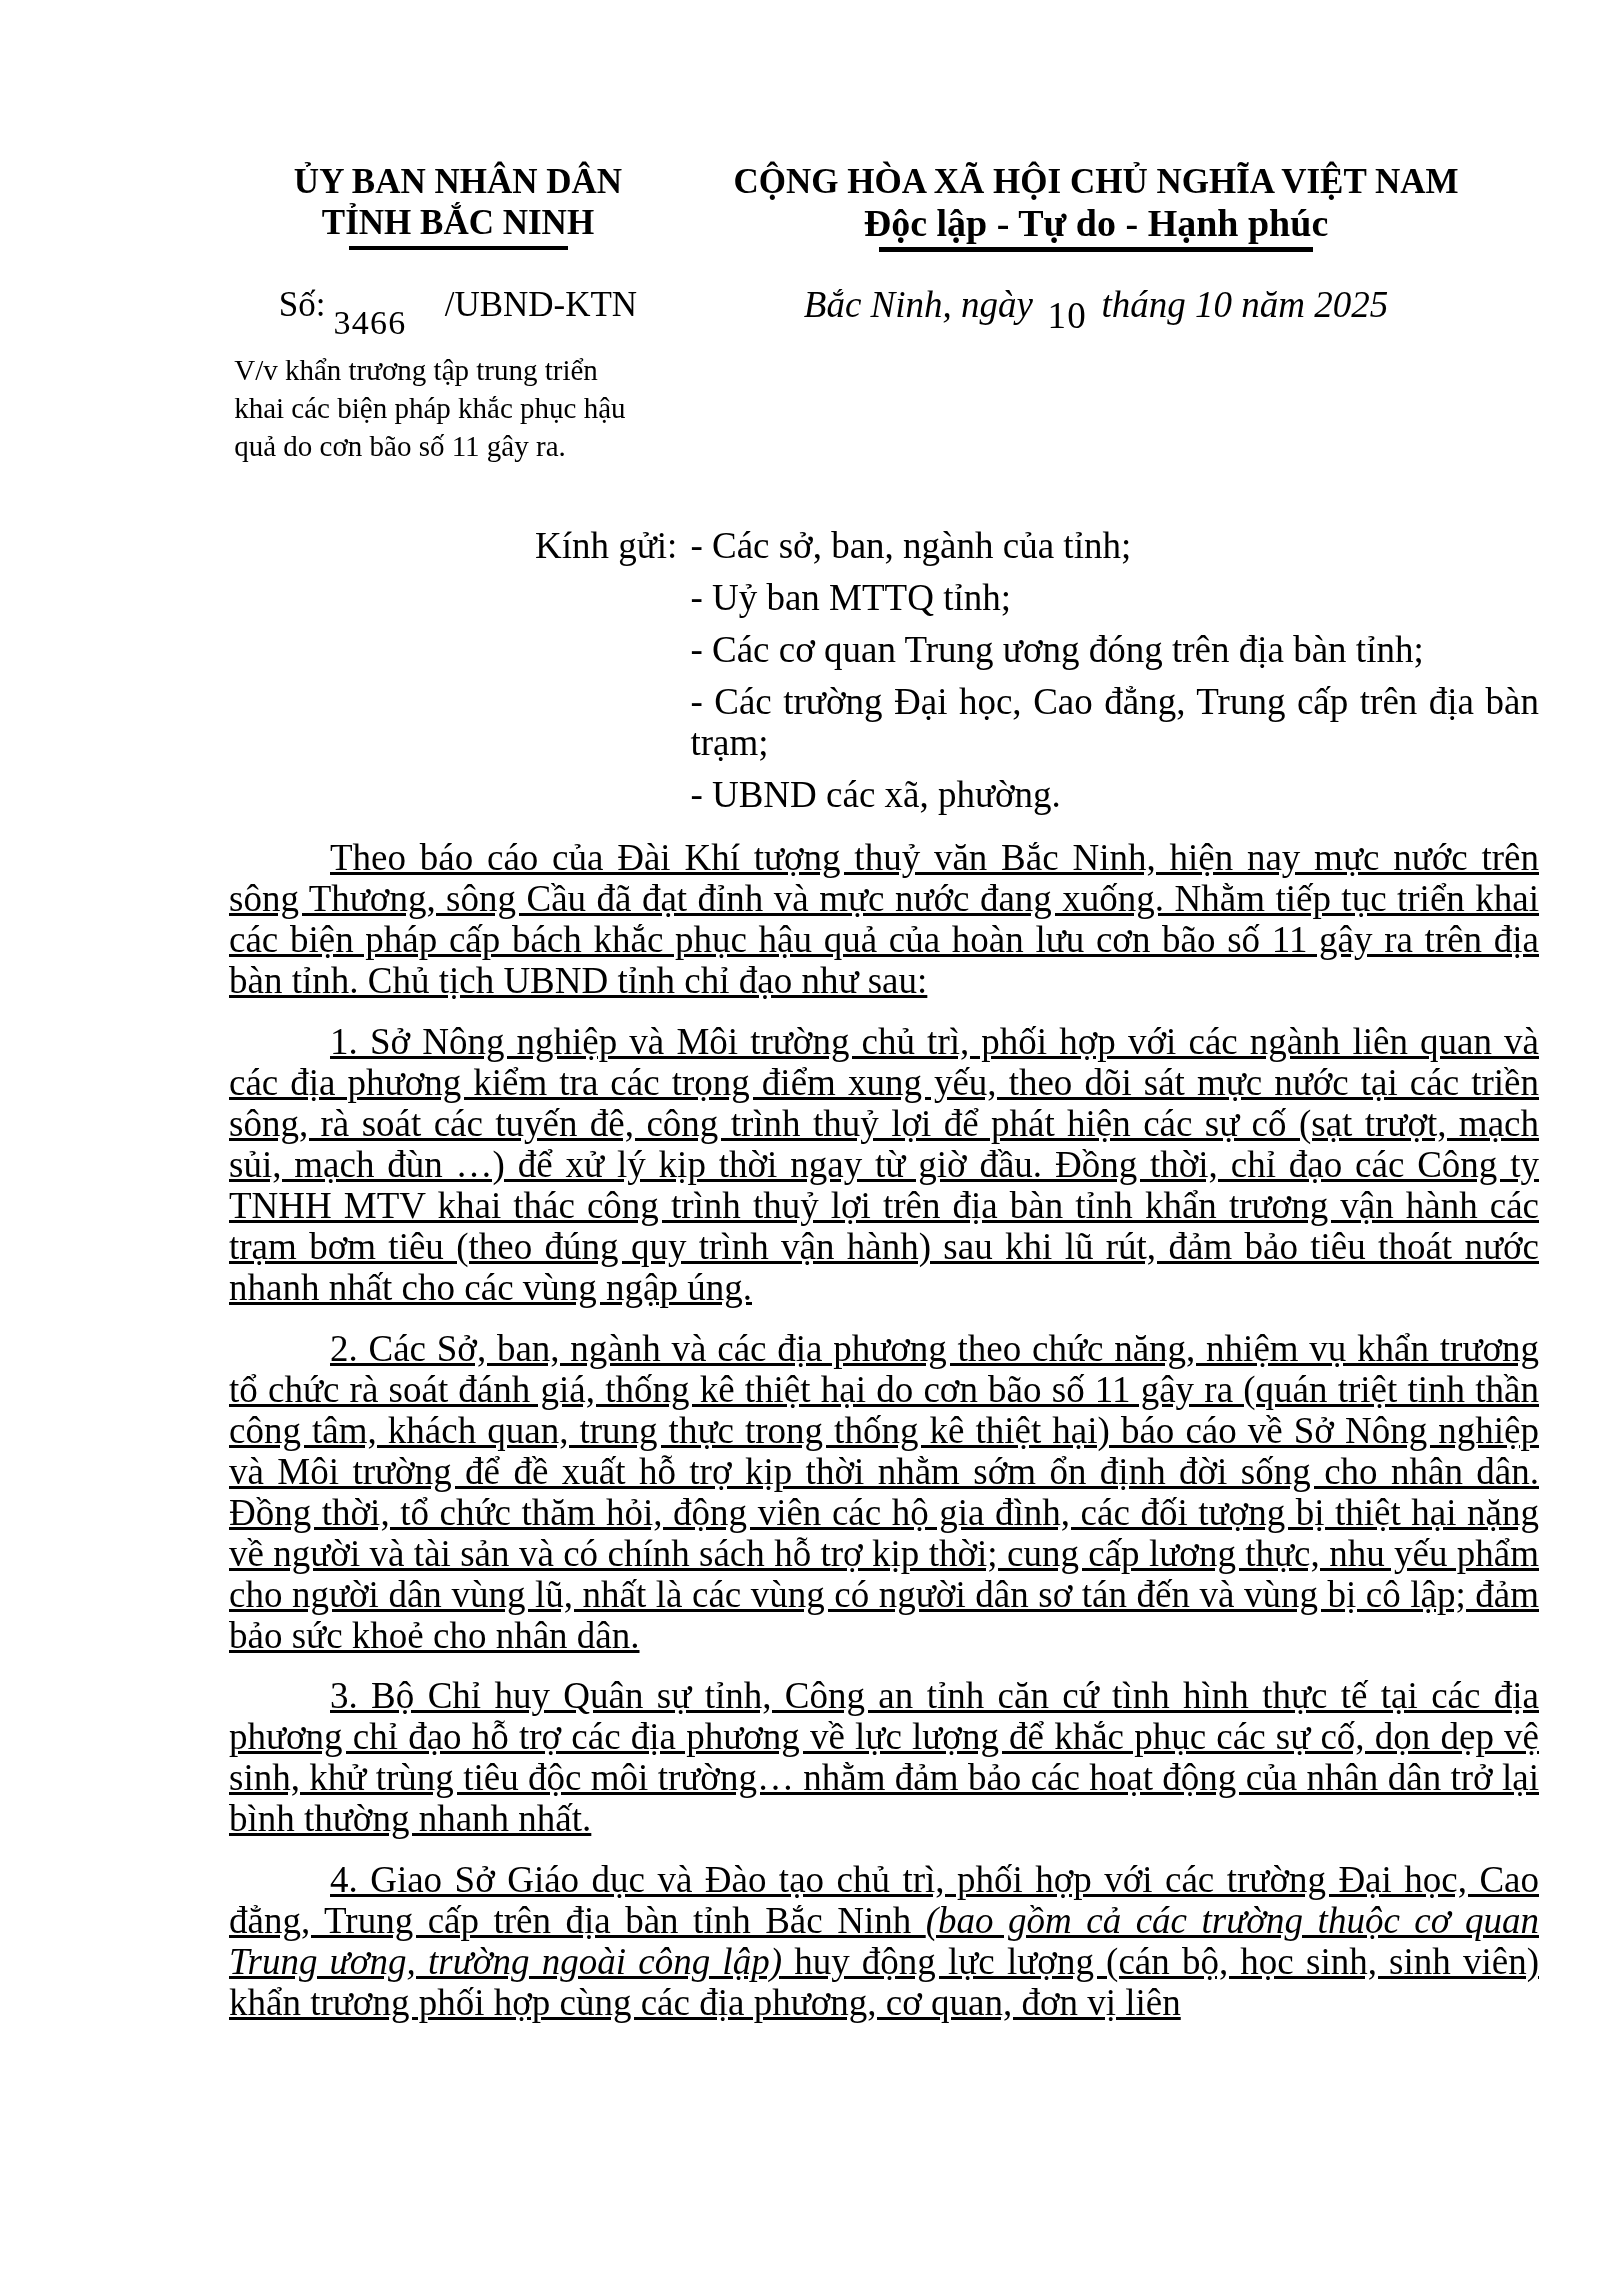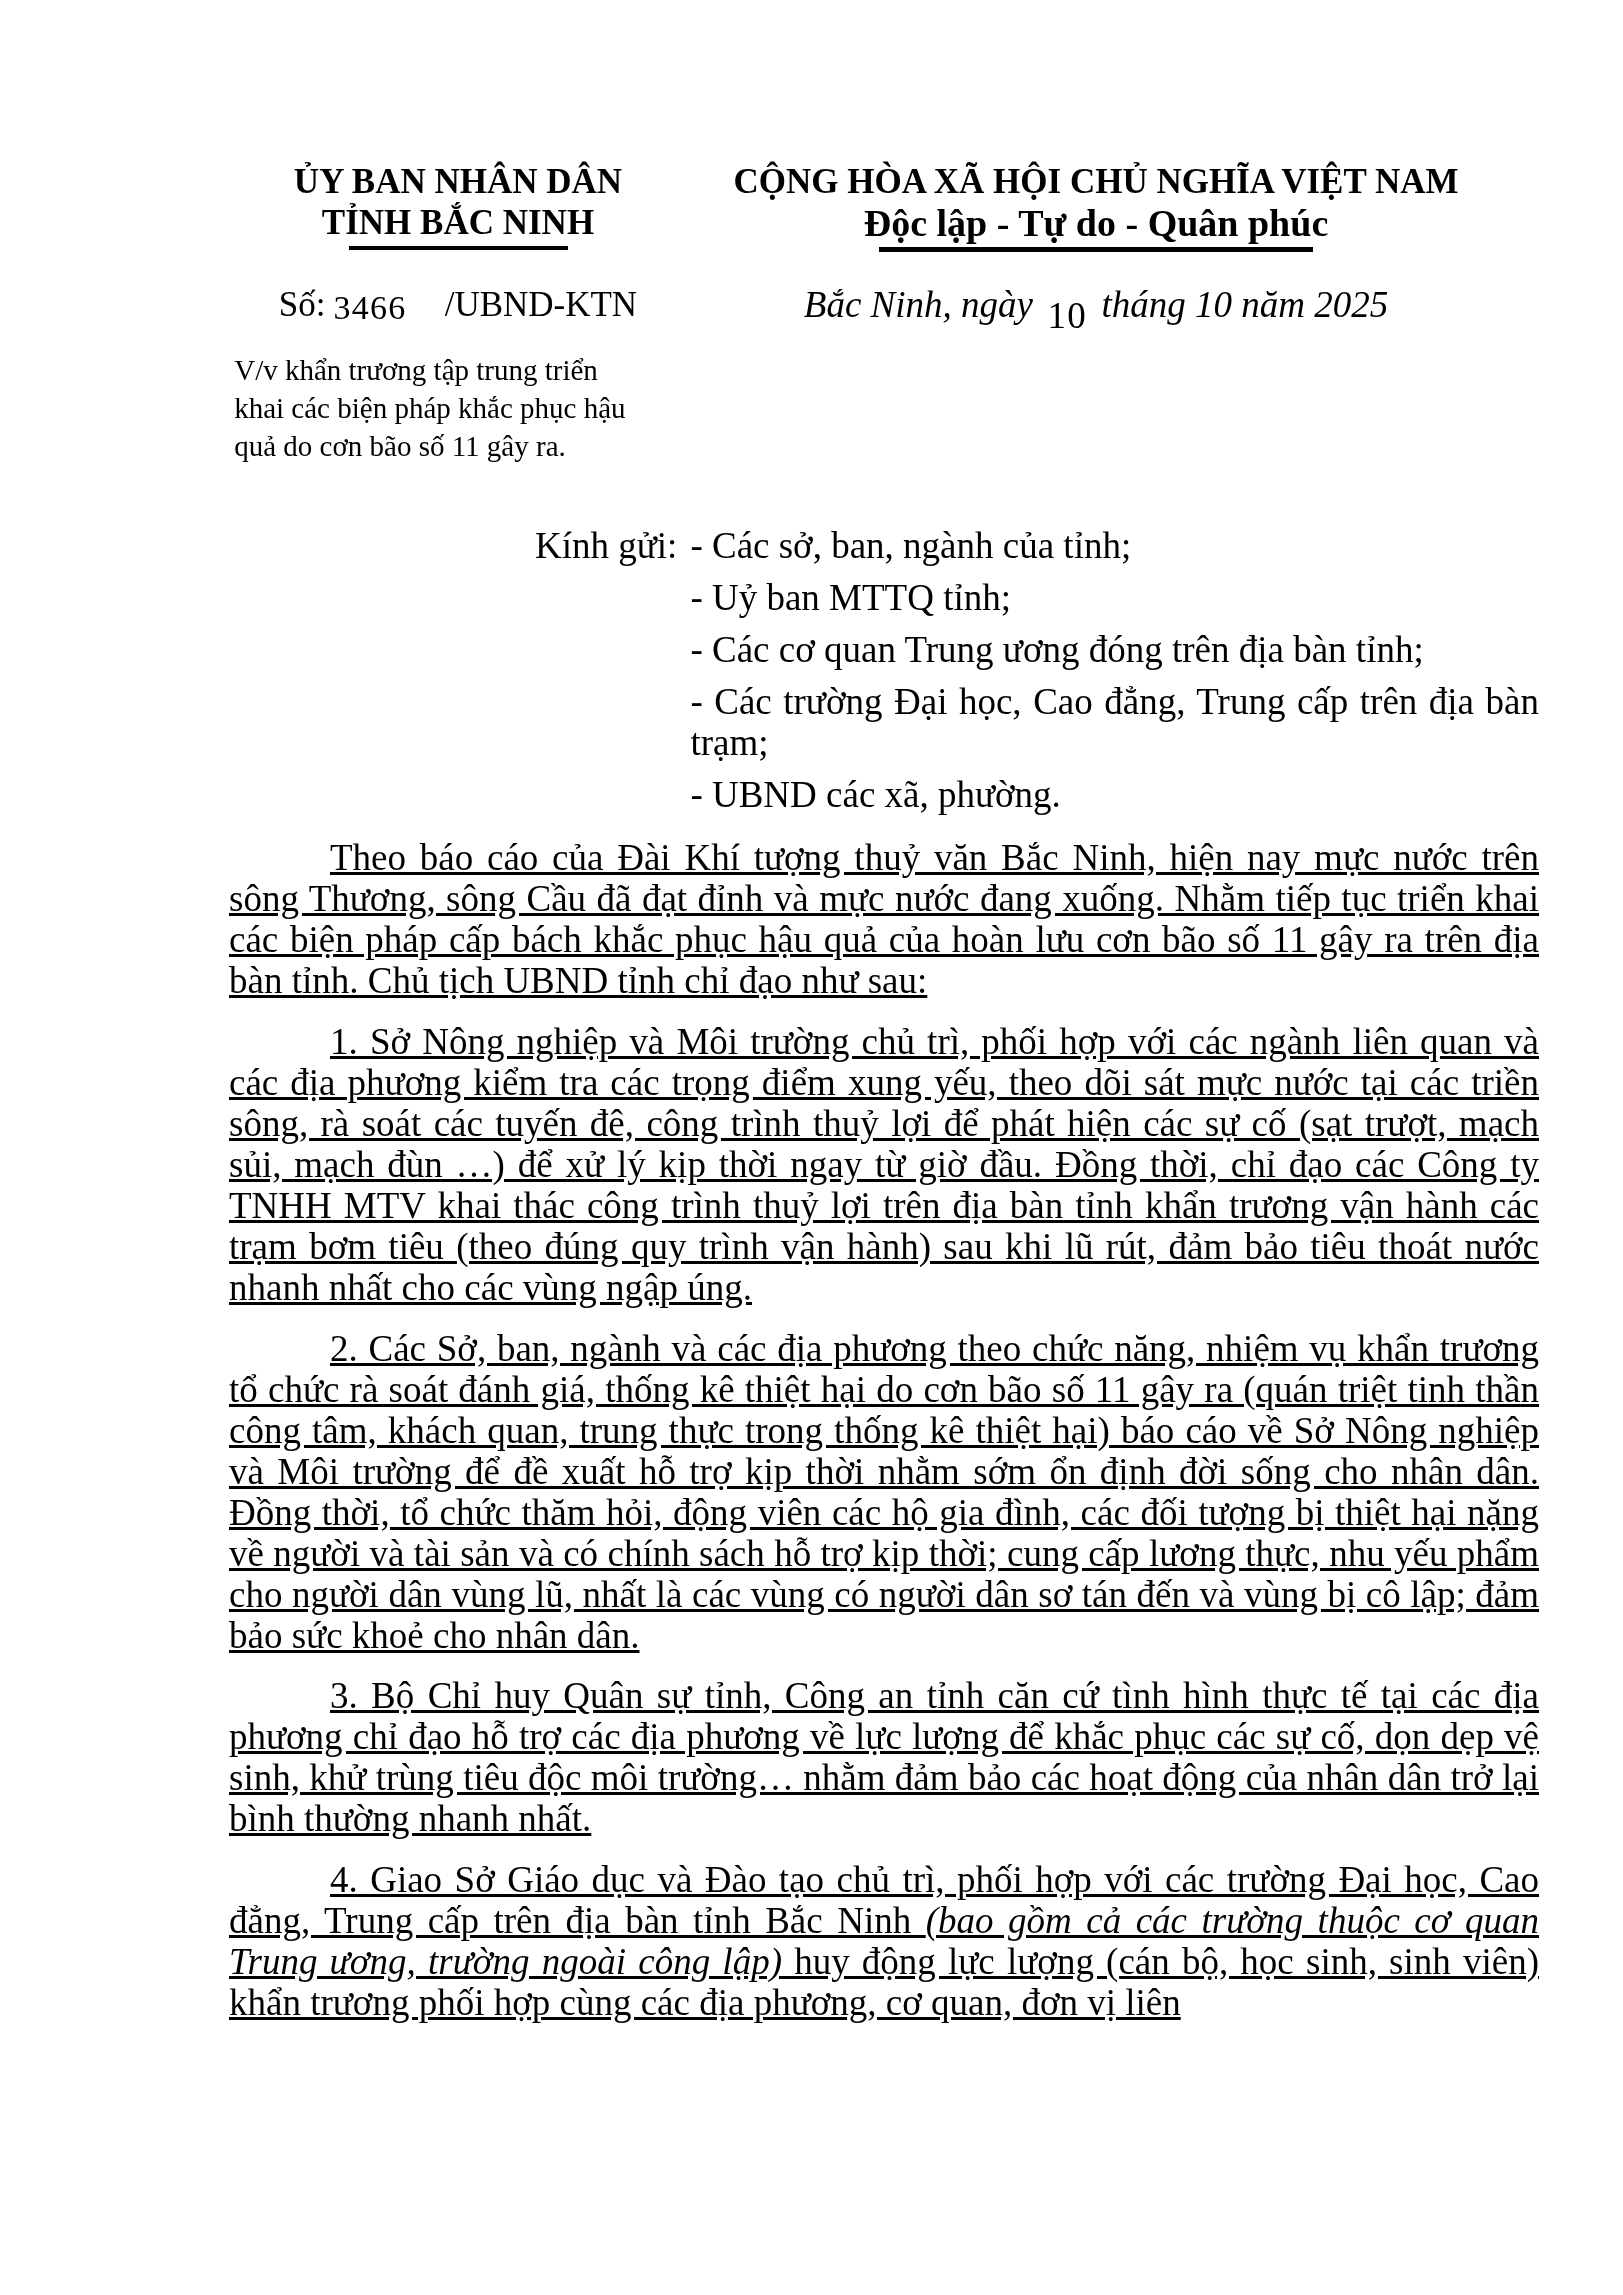--- a/index.html
+++ b/index.html
@@ -21,21 +21,21 @@
   .col-right { width: 746px; margin-left: 36px; text-align: center; flex: 0 0 auto; }
   .issuer-line { font-weight: bold; font-size: 35px; line-height: 41px; }
   .nation-line { font-weight: bold; font-size: 35px; line-height: 41px; white-space: nowrap; }
   .motto-line  { font-weight: bold; font-size: 38px; line-height: 42px; white-space: nowrap; }
   .rule-left  { width: 219px; height: 4.6px; background: #000; margin: 2.6px auto 0 auto; }
   .rule-right { width: 434px; height: 5.2px; background: #000; margin: 2.6px auto 0 auto; }
 
   .hdr-row2 { display: flex; align-items: flex-start; margin-top: 30px; }
   .doc-number { font-size: 35px; line-height: 46px; white-space: nowrap; }
   .doc-number .num {
-    position: relative; top: 3px;
+    position: relative; top: 18px;
     font-size: 34px; letter-spacing: 1.3px;
     margin-left: 7.9px; margin-right: 38px;
   }
   .place-date { font-style: italic; font-size: 37px; line-height: 46px; white-space: nowrap; }
   .place-date .day {
     font-style: normal;
     position: relative; top: 11px;
     margin: 0 14.4px;
     letter-spacing: 1.3px;
   }
@@ -75,21 +75,21 @@
 <div class="page">
 
   <div class="hdr-row">
     <div class="col-left">
       <div class="issuer-line">ỦY BAN NHÂN DÂN</div>
       <div class="issuer-line">TỈNH BẮC NINH</div>
       <div class="rule-left"></div>
     </div>
     <div class="col-right">
       <div class="nation-line">CỘNG HÒA XÃ HỘI CHỦ NGHĨA VIỆT NAM</div>
-      <div class="motto-line">Độc lập - Tự do - Quân phúc</div>
+      <div class="motto-line">Độc lập - Tự do - Hạnh phúc</div>
       <div class="rule-right"></div>
     </div>
   </div>
 
   <div class="hdr-row2">
     <div class="col-left">
       <span class="doc-number"><span>Số:</span><span class="num">3466</span><span>/UBND-KTN</span></span>
     </div>
     <div class="col-right">
       <span class="place-date"><span>Bắc Ninh, ngày</span><span class="day">10</span><span>tháng 10 năm 2025</span></span>

